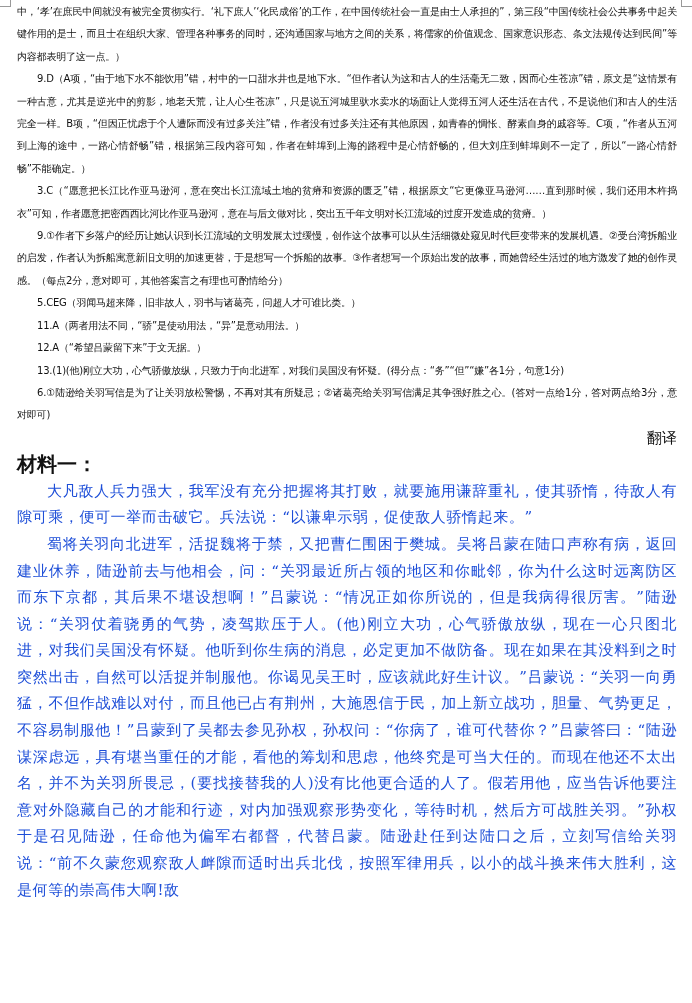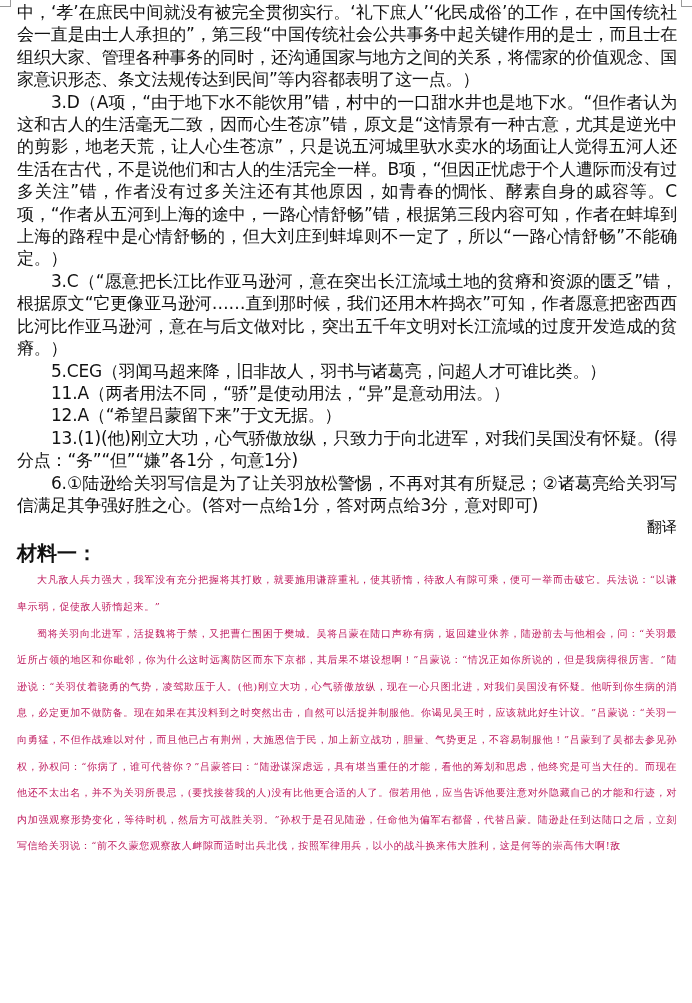--- a/index.html
+++ b/index.html
@@ -7,42 +7,43 @@
     width: 692px; height: 1003px; overflow: hidden;
     background: #ffffff; color: #111;
     font-family: "DejaVu Sans", "Liberation Sans", sans-serif;
     position: relative;
   }
   .corner-mark { position: absolute; top: 0; width: 10px; height: 6px; border-bottom: 1px solid #999; }
   .corner-left { left: 0; border-right: 1px solid #999; }
   .corner-right { right: 0; border-left: 1px solid #999; }
   .page { position: absolute; left: 17px; top: 1px; width: 660px; }
   .p {
-    font-size: 17px; line-height: 22.4px; margin: 0;
+    font-size: 10px; line-height: 22.4px; margin: 0;
     text-align: justify; text-justify: inter-character; letter-spacing: -0.2px;
   }
   .indent { text-indent: 2em; }
   .heading { font-size: 15.2px; line-height: 23px; margin: 0; font-weight: normal; text-align: right; }
   .material-title { font-size: 20px; line-height: 28px; margin: 0; }
   .trans {
     font-family: "DejaVu Serif", "Liberation Serif", serif;
-    font-size: 10px; line-height: 26.6px; margin: 0; text-indent: 2em;
-    text-align: justify; letter-spacing: 0.6px; color: #be185d;
+    font-size: 15px; line-height: 26.6px; margin: 0; text-indent: 2em;
+    text-align: justify; letter-spacing: 0.6px; color: #1d4ed8;
   }
 </style>
 </head>
 <body>
 
 <div class="corner-mark corner-left"></div>
 <div class="corner-mark corner-right"></div>
 
 <div class="page">
   <p class="p">中，‘孝’在庶民中间就没有被完全贯彻实行。‘礼下庶人’‘化民成俗’的工作，在中国传统社会一直是由士人承担的”，第三段“中国传统社会公共事务中起关键作用的是士，而且士在组织大家、管理各种事务的同时，还沟通国家与地方之间的关系，将儒家的价值观念、国家意识形态、条文法规传达到民间”等内容都表明了这一点。）</p>
-  <p class="p indent">3.D（A项，“由于地下水不能饮用”错，村中的一口甜水井也是地下水。“但作者认为这和古人的生活毫无二致，因而心生苍凉”错，原文是“这情景有一种古意，尤其是逆光中的剪影，地老天荒，让人心生苍凉”，只是说五河城里驮水卖水的场面让人觉得五河人还生活在古代，不是说他们和古人的生活完全一样。B项，“但因正忧虑于个人遭际而没有过多关注”错，作者没有过多关注还有其他原因，如青春的惆怅、酵素自身的戚容等。C项，“作者从五河到上海的途中，一路心情舒畅”错，根据第三段内容可知，作者在蚌埠到上海的路程中是心情舒畅的，但大刘庄到蚌埠则不一定了，所以“一路心情舒畅”不能确定。）</p>
+  <p class="p indent">9.D（A项，“由于地下水不能饮用”错，村中的一口甜水井也是地下水。“但作者认为这和古人的生活毫无二致，因而心生苍凉”错，原文是“这情景有一种古意，尤其是逆光中的剪影，地老天荒，让人心生苍凉”，只是说五河城里驮水卖水的场面让人觉得五河人还生活在古代，不是说他们和古人的生活完全一样。B项，“但因正忧虑于个人遭际而没有过多关注”错，作者没有过多关注还有其他原因，如青春的惆怅、酵素自身的戚容等。C项，“作者从五河到上海的途中，一路心情舒畅”错，根据第三段内容可知，作者在蚌埠到上海的路程中是心情舒畅的，但大刘庄到蚌埠则不一定了，所以“一路心情舒畅”不能确定。）</p>
   <p class="p indent">3.C（“愿意把长江比作亚马逊河，意在突出长江流域土地的贫瘠和资源的匮乏”错，根据原文“它更像亚马逊河……直到那时候，我们还用木杵捣衣”可知，作者愿意把密西西比河比作亚马逊河，意在与后文做对比，突出五千年文明对长江流域的过度开发造成的贫瘠。）</p>
+  <p class="p indent">9.①作者下乡落户的经历让她认识到长江流域的文明发展太过缓慢，创作这个故事可以从生活细微处窥见时代巨变带来的发展机遇。②受台湾拆船业的启发，作者认为拆船寓意新旧文明的加速更替，于是想写一个拆船的故事。③作者想写一个原始出发的故事，而她曾经生活过的地方激发了她的创作灵感。（每点2分，意对即可，其他答案言之有理也可酌情给分）</p>
   <p class="p indent">5.CEG（羽闻马超来降，旧非故人，羽书与诸葛亮，问超人才可谁比类。）</p>
   <p class="p indent">11.A（两者用法不同，“骄”是使动用法，“异”是意动用法。）</p>
   <p class="p indent">12.A（“希望吕蒙留下来”于文无据。）</p>
   <p class="p indent">13.(1)(他)刚立大功，心气骄傲放纵，只致力于向北进军，对我们吴国没有怀疑。(得分点：“务”“但”“嫌”各1分，句意1分)</p>
   <p class="p indent">6.①陆逊给关羽写信是为了让关羽放松警惕，不再对其有所疑忌；②诸葛亮给关羽写信满足其争强好胜之心。(答对一点给1分，答对两点给3分，意对即可)</p>
 
   <h3 class="heading">翻译</h3>
   <h4 class="material-title">材料一：</h4>
 
   <p class="trans">大凡敌人兵力强大，我军没有充分把握将其打败，就要施用谦辞重礼，使其骄惰，待敌人有隙可乘，便可一举而击破它。兵法说：“以谦卑示弱，促使敌人骄惰起来。”</p>

